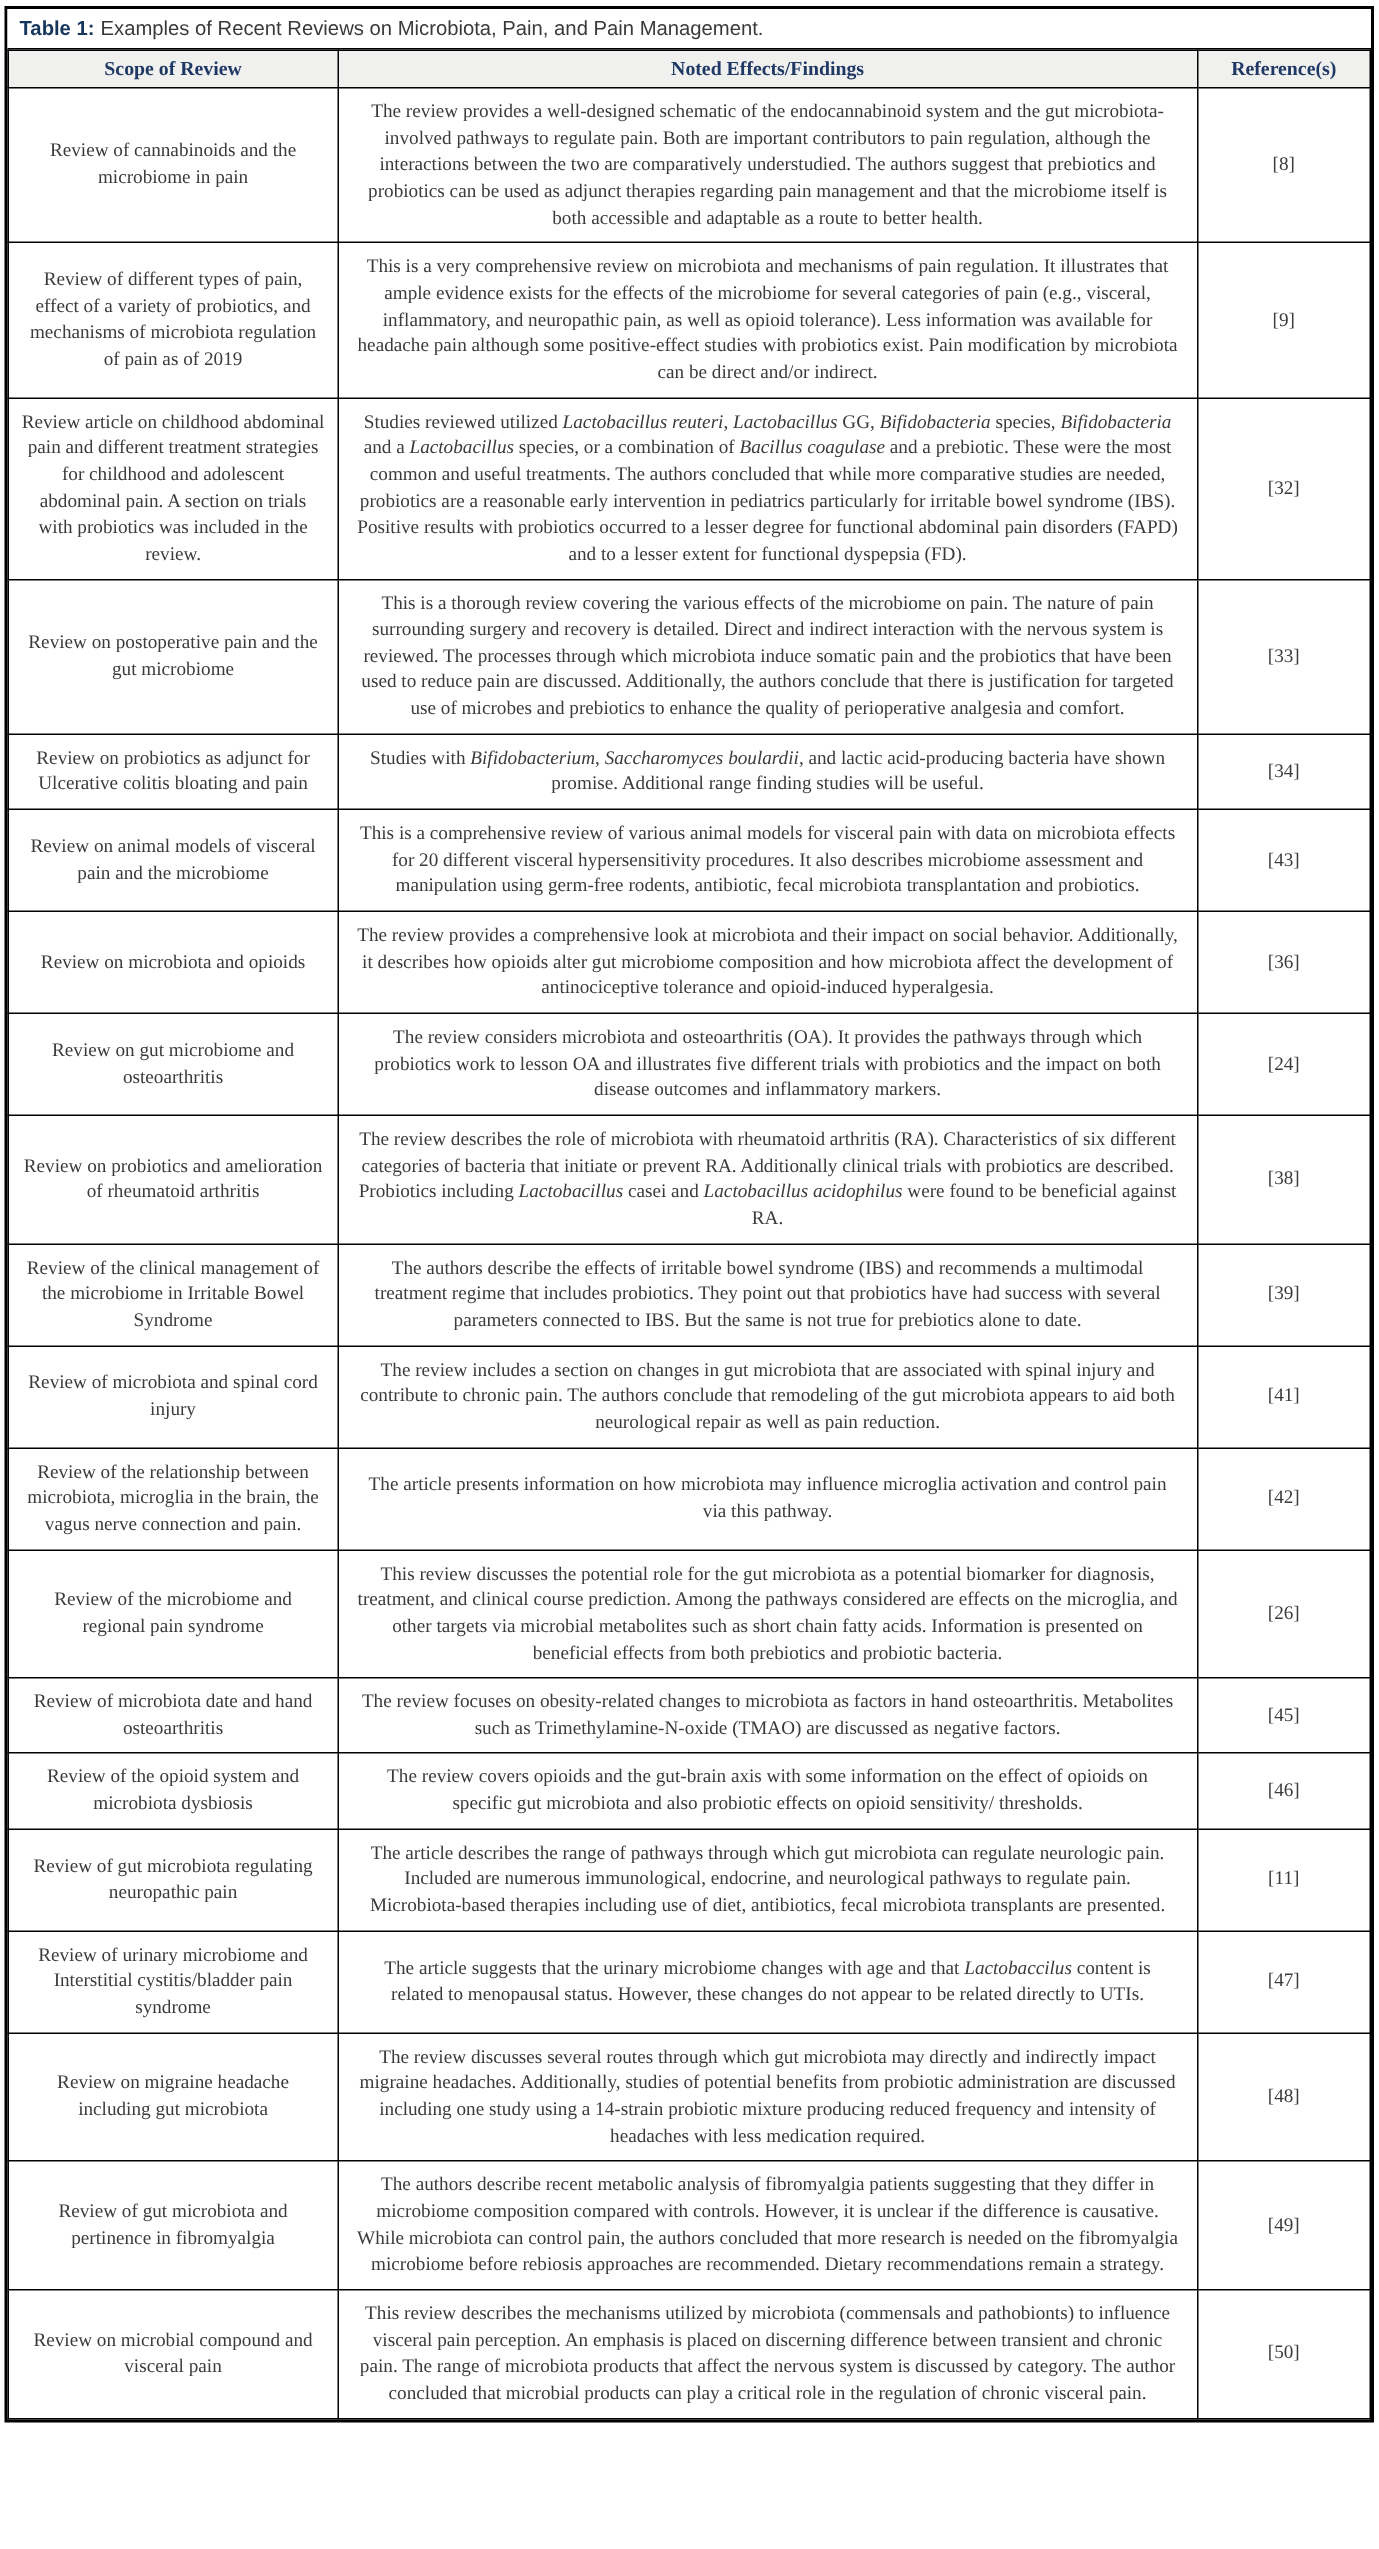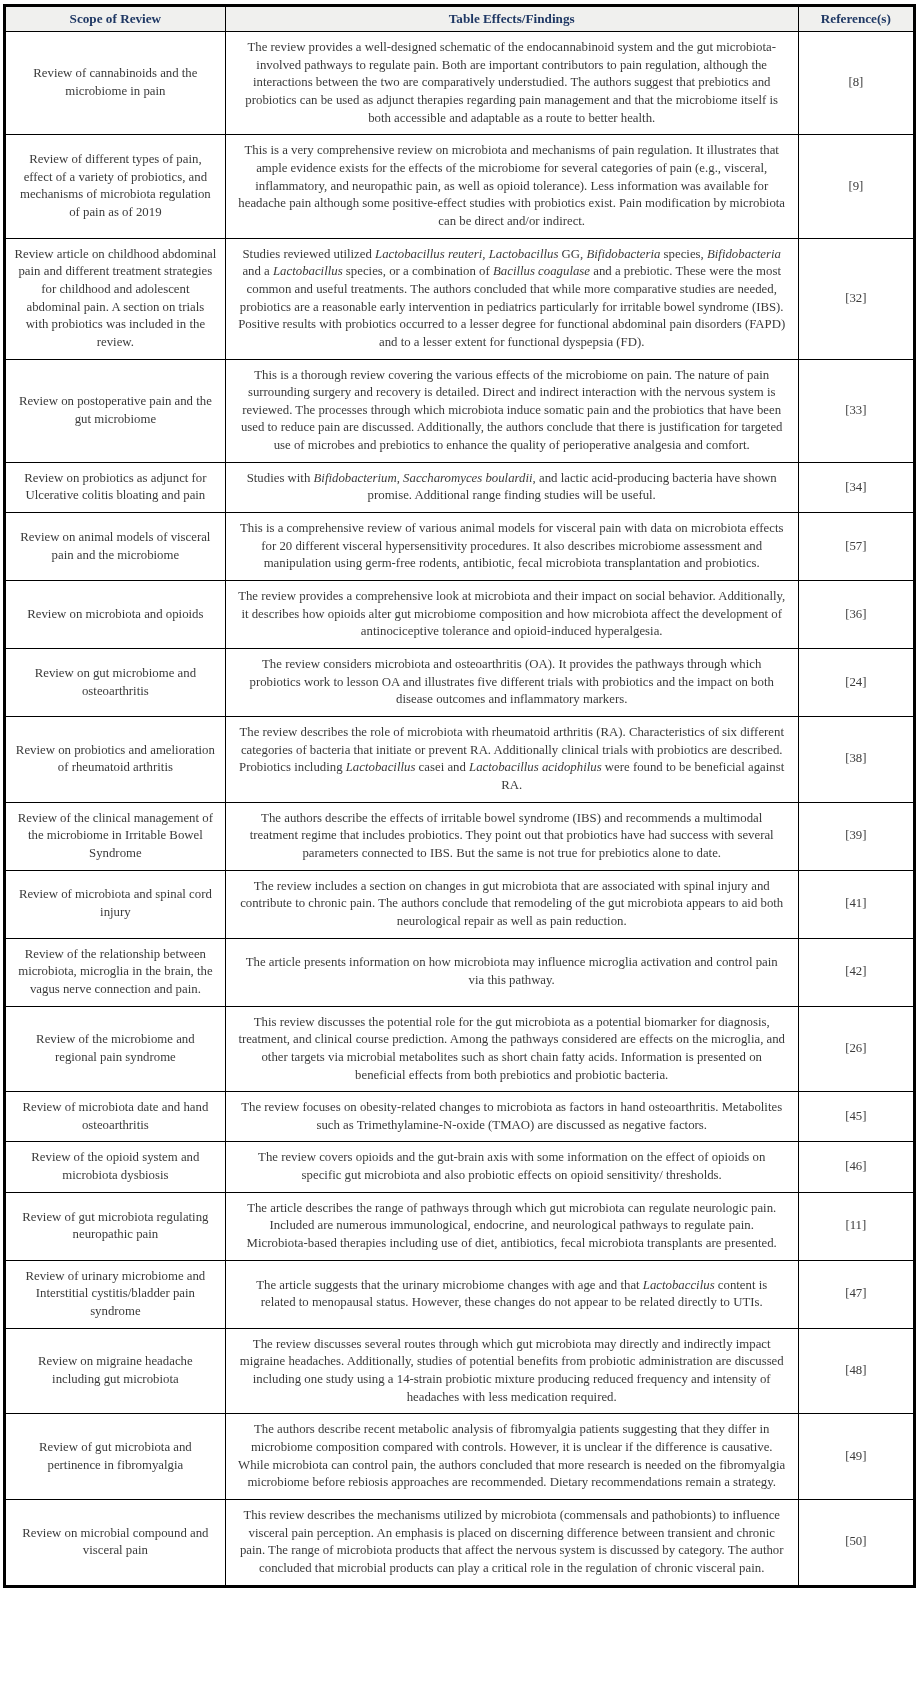--- a/index.html
+++ b/index.html
@@ -62,30 +62,33 @@
     font-family: Liberation Serif, serif;
   }
   table.reviews td.reference-cell {
     padding: 7px 4px;
   }
 </style>
 </head>
 <body>
 
 <div class="table-frame">
+  <div class="table-title">
+    <span class="title-label">Table 1:</span><span class="title-text">Examples of Recent Reviews on Microbiota, Pain, and Pain Management.</span>
+  </div>
   <table class="reviews">
     <colgroup>
       <col class="c-scope">
       <col class="c-find">
       <col class="c-ref">
     </colgroup>
     <thead>
       <tr>
         <th>Scope of Review</th>
-        <th>Table Effects/Findings</th>
+        <th>Noted Effects/Findings</th>
         <th>Reference(s)</th>
       </tr>
     </thead>
     <tbody>
         <tr>
           <td class="scope-cell">Review of cannabinoids and the microbiome in pain</td>
           <td class="findings-cell">The review provides a well-designed schematic of the endocannabinoid system and the gut microbiota-involved pathways to regulate pain. Both are important contributors to pain regulation, although the interactions between the two are comparatively understudied. The authors suggest that prebiotics and probiotics can be used as adjunct therapies regarding pain management and that the microbiome itself is both accessible and adaptable as a route to better health.</td>
           <td class="reference-cell">[8]</td>
         </tr>
         <tr>
@@ -104,21 +107,21 @@
           <td class="reference-cell">[33]</td>
         </tr>
         <tr>
           <td class="scope-cell">Review on probiotics as adjunct for Ulcerative colitis bloating and pain</td>
           <td class="findings-cell">Studies with <i>Bifidobacterium</i>, <i>Saccharomyces boulardii</i>, and lactic acid-producing bacteria have shown promise. Additional range finding studies will be useful.</td>
           <td class="reference-cell">[34]</td>
         </tr>
         <tr>
           <td class="scope-cell">Review on animal models of visceral pain and the microbiome</td>
           <td class="findings-cell">This is a comprehensive review of various animal models for visceral pain with data on microbiota effects for 20 different visceral hypersensitivity procedures. It also describes microbiome assessment and manipulation using germ-free rodents, antibiotic, fecal microbiota transplantation and probiotics.</td>
-          <td class="reference-cell">[57]</td>
+          <td class="reference-cell">[43]</td>
         </tr>
         <tr>
           <td class="scope-cell">Review on microbiota and opioids</td>
           <td class="findings-cell">The review provides a comprehensive look at microbiota and their impact on social behavior. Additionally, it describes how opioids alter gut microbiome composition and how microbiota affect the development of antinociceptive tolerance and opioid-induced hyperalgesia.</td>
           <td class="reference-cell">[36]</td>
         </tr>
         <tr>
           <td class="scope-cell">Review on gut microbiome and osteoarthritis</td>
           <td class="findings-cell">The review considers microbiota and osteoarthritis (OA). It provides the pathways through which probiotics work to lesson OA and illustrates five different trials with probiotics and the impact on both disease outcomes and inflammatory markers.</td>
           <td class="reference-cell">[24]</td>

